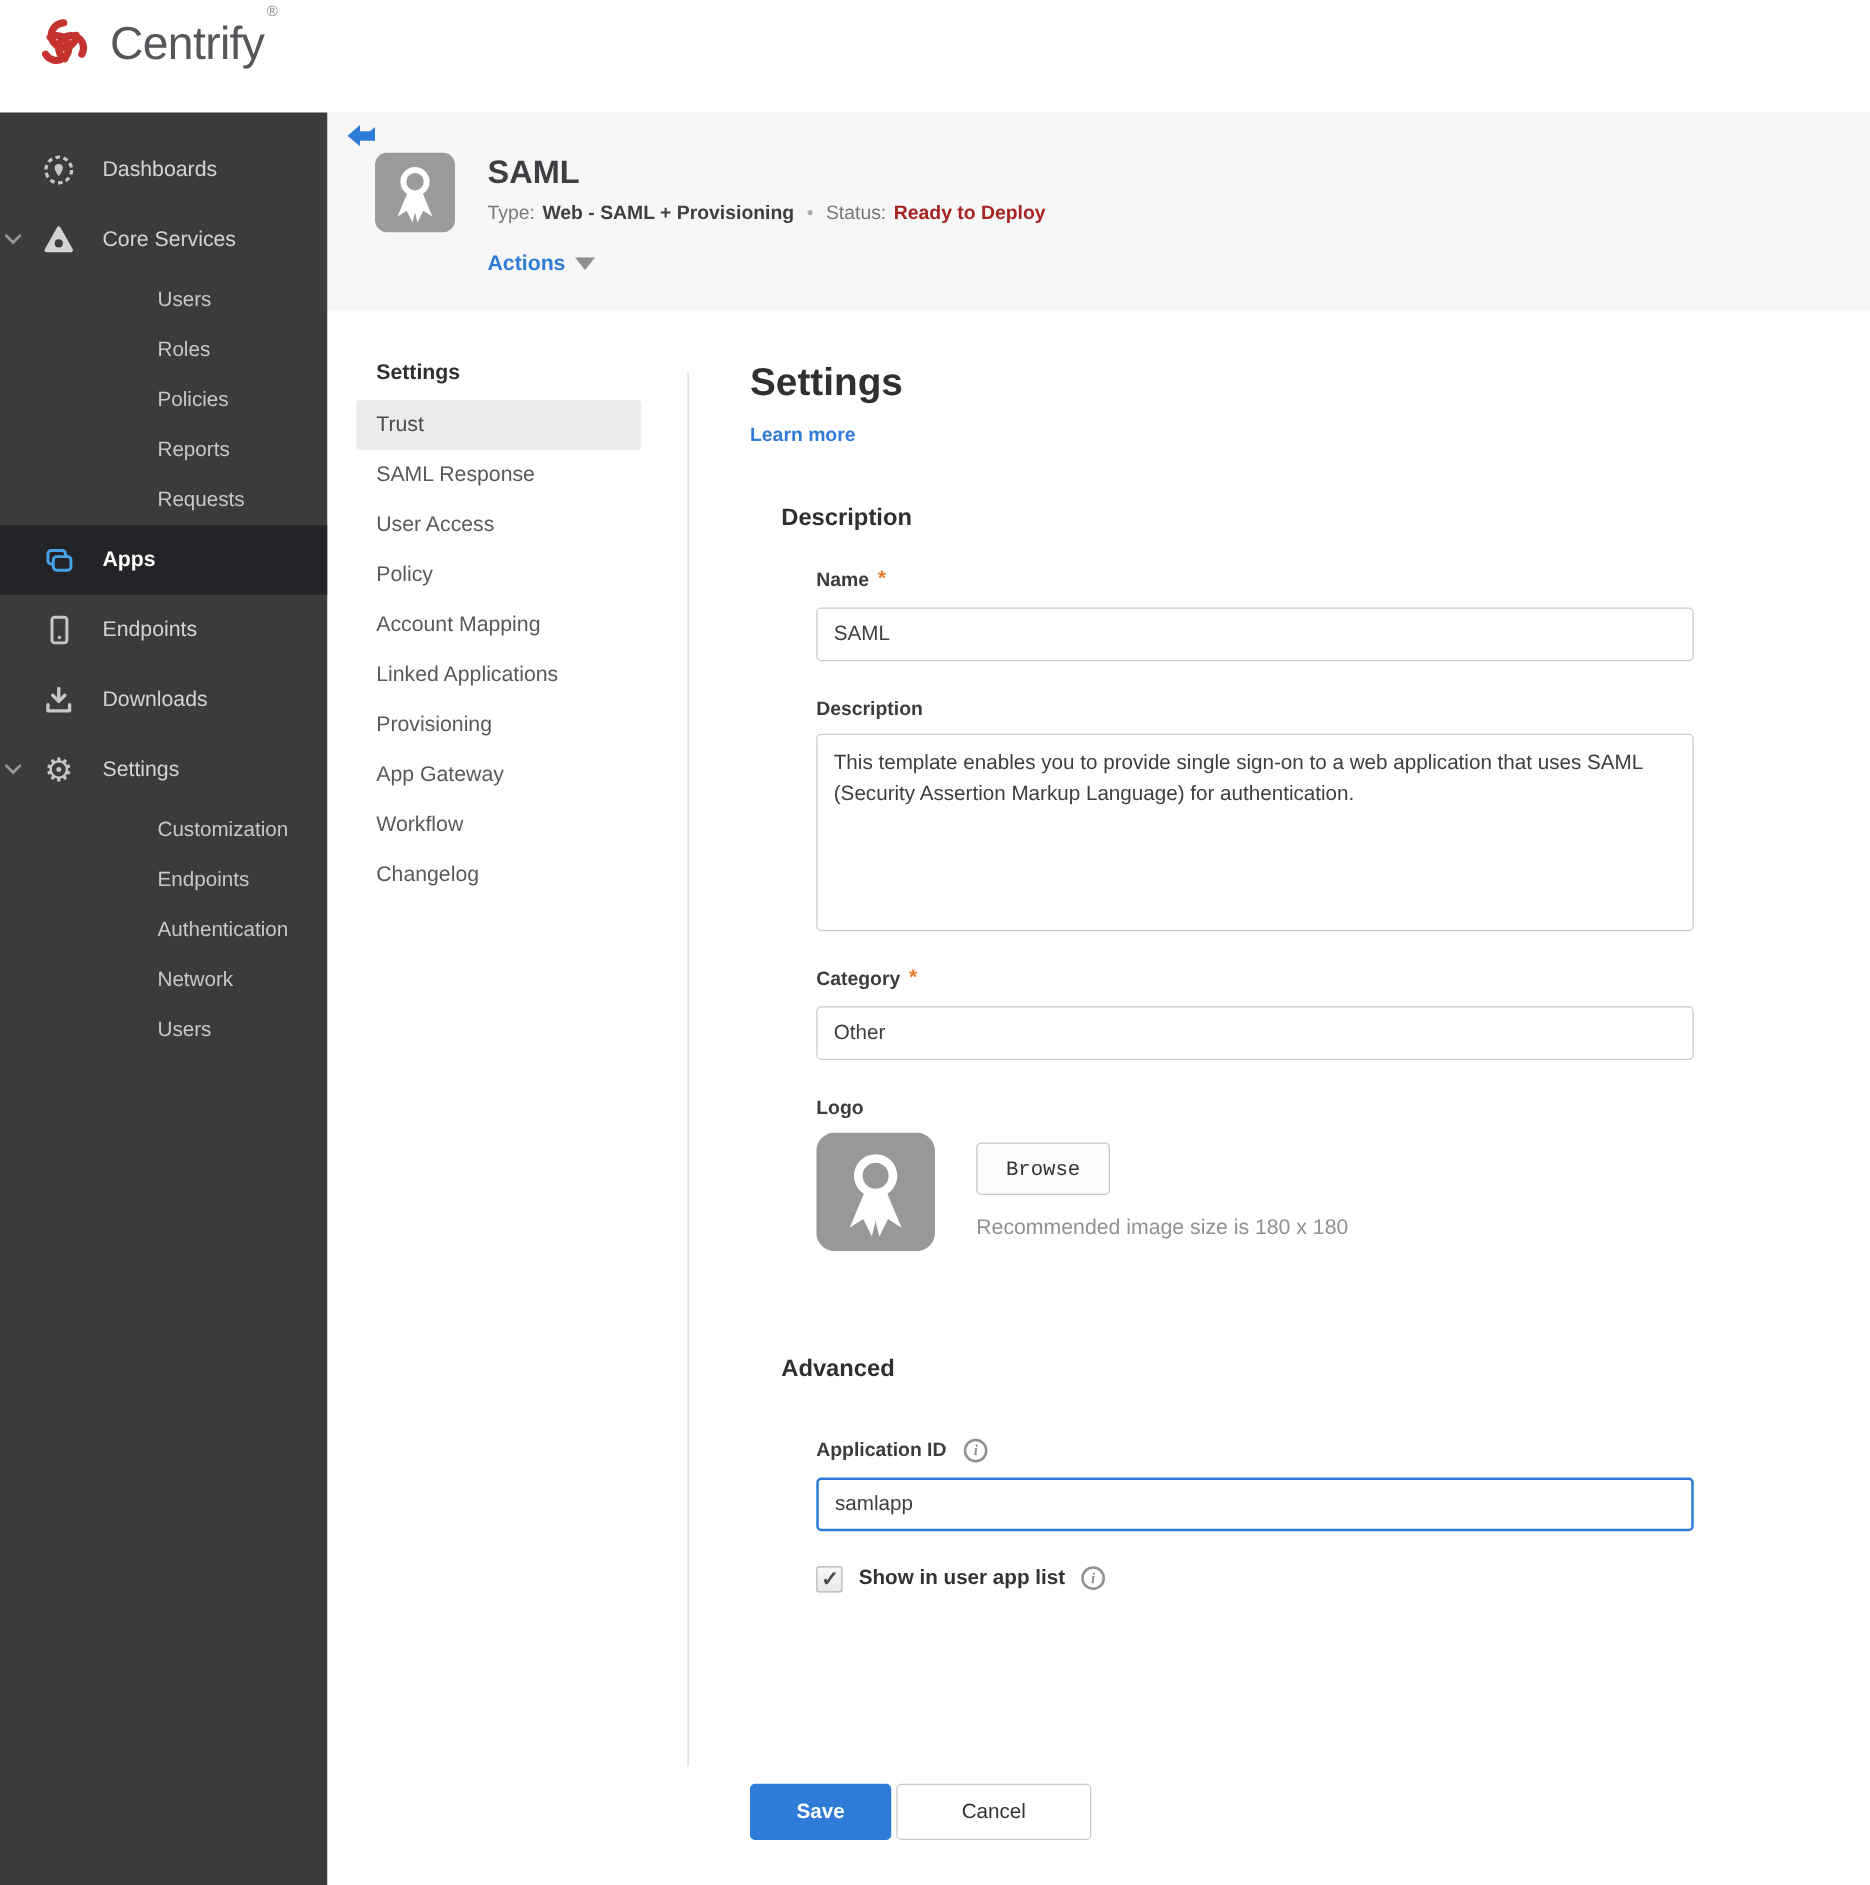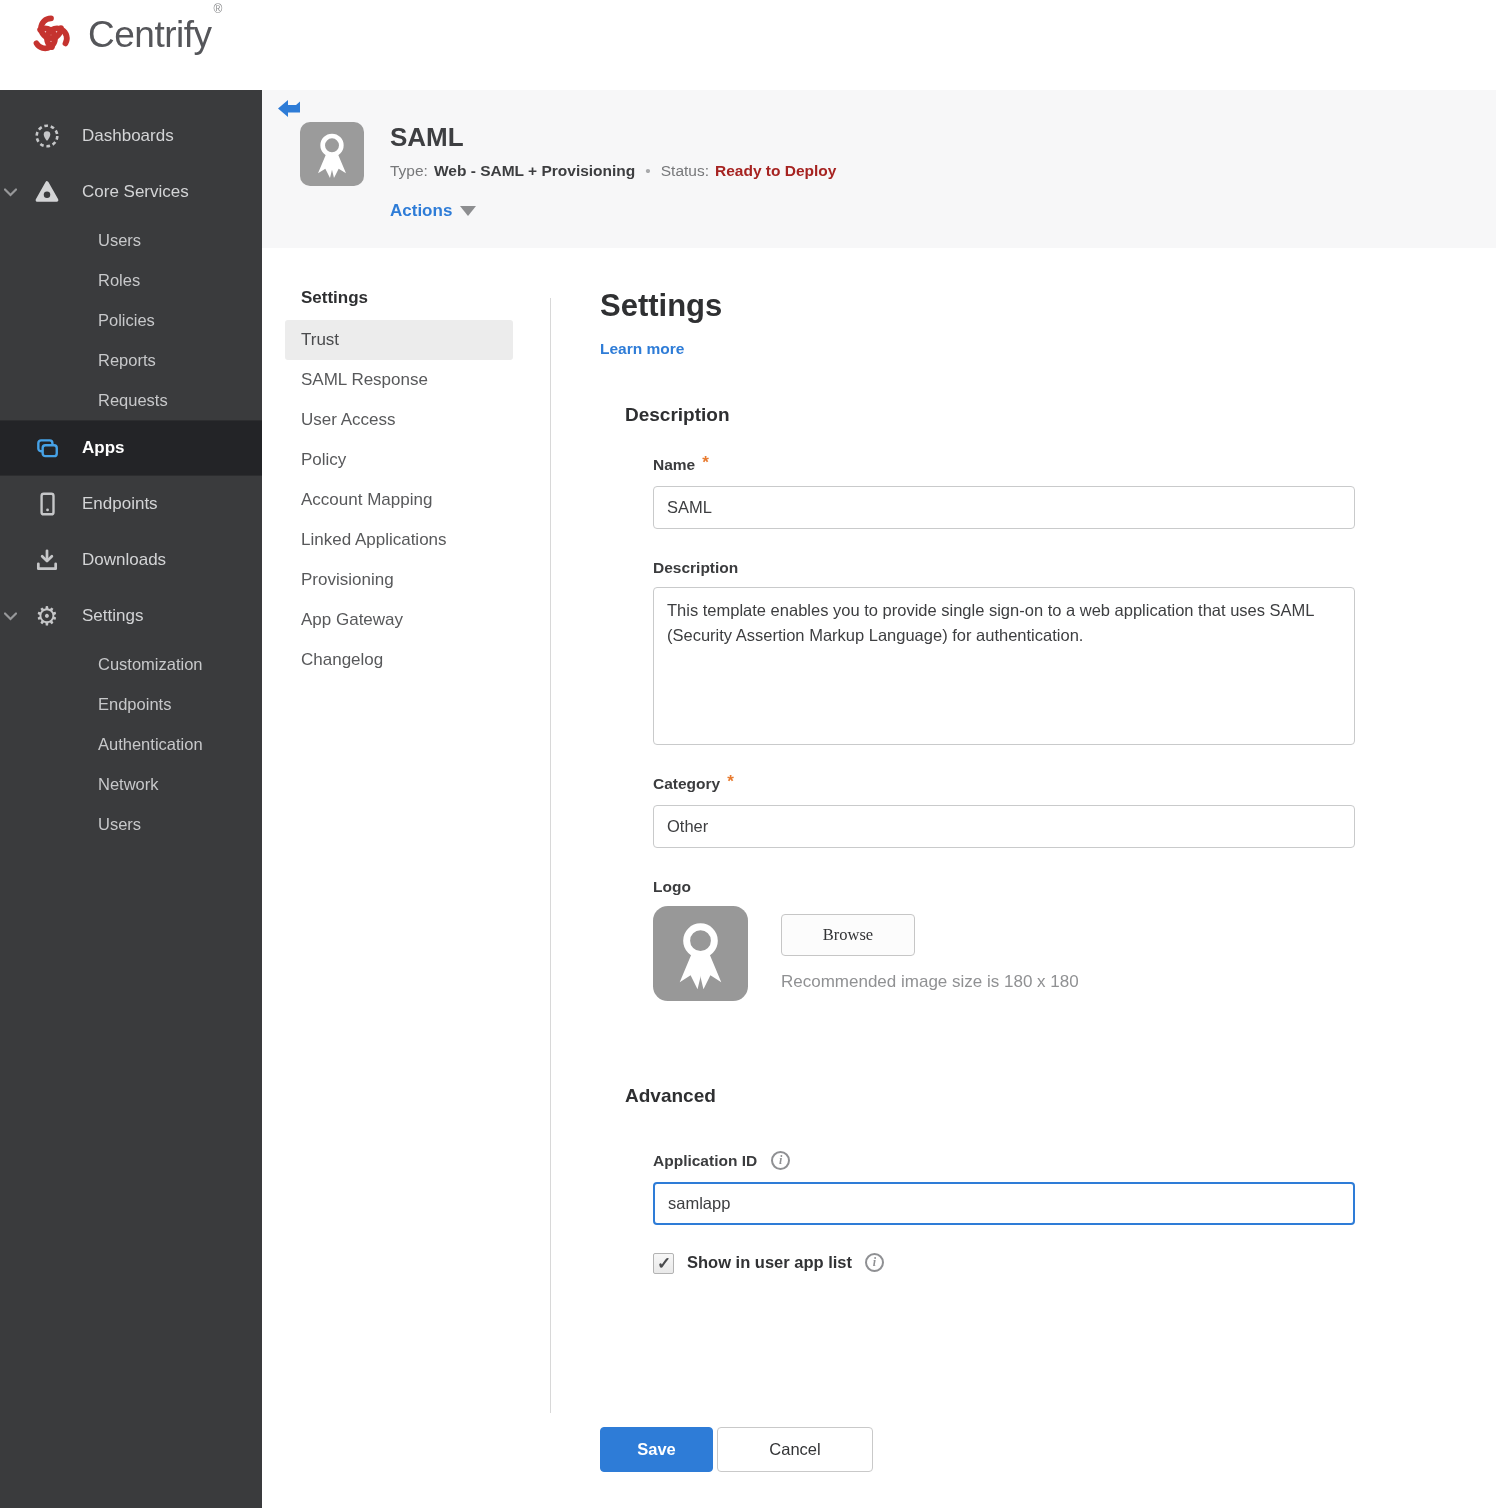--- a/index.html
+++ b/index.html
@@ -10,21 +10,21 @@
   .brand { position:absolute; left:28px; top:12px; display:flex; align-items:center; gap:14px; }
   .brand-name { font-size:37px; color:#55565a; font-weight:400; letter-spacing:-0.5px; }
   .brand-mark { font-size:12px; color:#8a8b8d; vertical-align:top; position:relative; top:-12px; left:2px; }
 
   
   .sidebar { position:absolute; left:0; top:90px; width:262px; height:1418px; background:#3a3b3d; padding-top:18px; }
   .side-row { display:flex; align-items:center; height:56px; position:relative; cursor:pointer; }
   .side-row .chev { position:absolute; left:4px; top:50%; transform:translateY(-50%); }
   .side-row .ic { width:26px; display:flex; justify-content:center; align-items:center; margin-left:34px; }
   .side-row .lbl { color:#d3d4d6; font-size:17px; margin-left:22px; }
-  .side-sub { display:flex; align-items:center; height:40px; cursor:pointer; }
+  .side-sub { display:flex; align-items:center; height:40px; cursor:pointer;padding-left:28px; }
   .side-sub .lbl { color:#c7c8ca; font-size:16.5px; margin-left:98px; }
   .side-row.active { background:#232427; border-top:1px solid #2c2d2f; border-bottom:1px solid #2c2d2f; }
   .side-row.active .lbl { color:#ffffff; font-weight:bold; }
   .gear-glyph { font-size:26px; color:#c6c7c9; line-height:1; }
 
   
   .appheader { position:absolute; left:262px; top:90px; width:1234px; height:158px; background:#f7f7f8; }
   .back-btn { position:absolute; left:14px; top:8px; width:26px; height:24px; cursor:pointer; }
   .app-badge { position:absolute; left:38px; top:32px; width:64px; height:64px; }
   .app-title { position:absolute; left:128px; top:32px; font-size:26px; font-weight:bold; color:#3e3f42; }
@@ -52,21 +52,21 @@
   .section-h { font-size:19px; font-weight:bold; color:#2e2f31; margin:46px 0 0 25px; }
   .field-label { display:flex; align-items:flex-start; gap:7px; margin:30px 0 0 53px; font-size:15.5px; font-weight:bold; color:#3b3c3e; }
   .req { color:#e87a2e; font-size:17px; line-height:1; position:relative; top:-2px; }
   .tinput { display:block; margin:12px 0 0 53px; width:702px; height:43px; border:1px solid #c9cacb; border-radius:4px; padding:0 13px; font-size:16.5px; color:#3d3e40; font-family:"Liberation Sans",sans-serif; background:#fff; outline:none; }
   .tarea { display:block; margin:10px 0 0 53px; width:702px; height:158px; border:1px solid #c9cacb; border-radius:4px; padding:10px 13px; font-size:16.5px; line-height:25px; color:#3d3e40; font-family:"Liberation Sans",sans-serif; resize:none; outline:none; }
   .tinput.focused { border:2px solid #2e7cd7; }
 
   .logo-row { display:flex; margin:10px 0 0 53px; }
   .logo-thumb { width:95px; height:95px; }
   .logo-right { margin-left:33px; padding-top:8px; }
-  .browse-btn { width:134px; height:42px; background:#fcfcfc; border:1px solid #c6c6c6; border-radius:4px; font-size:16.5px; color:#333436; font-family:Liberation Serif, serif; cursor:pointer; }
+  .browse-btn { width:107px; height:42px; background:#fcfcfc; border:1px solid #c6c6c6; border-radius:4px; font-size:16.5px; color:#333436; font-family:Liberation Mono, monospace; cursor:pointer; }
   .logo-hint { margin-top:16px; font-size:17px; color:#909193; }
 
   .advanced-h { margin-top:84px; }
   .label-with-info { display:flex; align-items:center; gap:14px; margin:44px 0 0 53px; }
   .label-with-info .txt { font-size:15.5px; font-weight:bold; color:#3b3c3e; }
   .info-ic { width:19px; height:19px; border:2px solid #8f9093; border-radius:50%; color:#8f9093; font-size:12px; font-weight:bold; display:flex; align-items:center; justify-content:center; font-family:"Liberation Serif",serif; font-style:italic; }
 
   .check-row { display:flex; gap:13px; margin:28px 0 16px 53px; }
   .checkbox { width:21px; height:21px; background:linear-gradient(#f7f7f7,#e9e9e9); border:1px solid #b3b3b3; border-radius:2px; position:relative; cursor:pointer; }
   .checkbox.checked::after { content:"✓"; position:absolute; left:3px; top:-1px; font-size:17px; font-weight:bold; color:#4b4c4e; }
@@ -227,20 +227,21 @@
   <div class="appnav">
     <div class="appnav-heading">Settings</div>
     <div class="appnav-item selected">Trust</div>
     <div class="appnav-item">SAML Response</div>
     <div class="appnav-item">User Access</div>
     <div class="appnav-item">Policy</div>
     <div class="appnav-item">Account Mapping</div>
     <div class="appnav-item">Linked Applications</div>
     <div class="appnav-item">Provisioning</div>
     <div class="appnav-item">App Gateway</div>
+    <div class="appnav-item">Workflow</div>
     <div class="appnav-item">Changelog</div>
   </div>
 
   <div class="vdivider"></div>
 
   <div class="main">
     <div class="page-title">Settings</div>
     <a class="learn-more">Learn more</a>
 
     <div class="section-h">Description</div>

